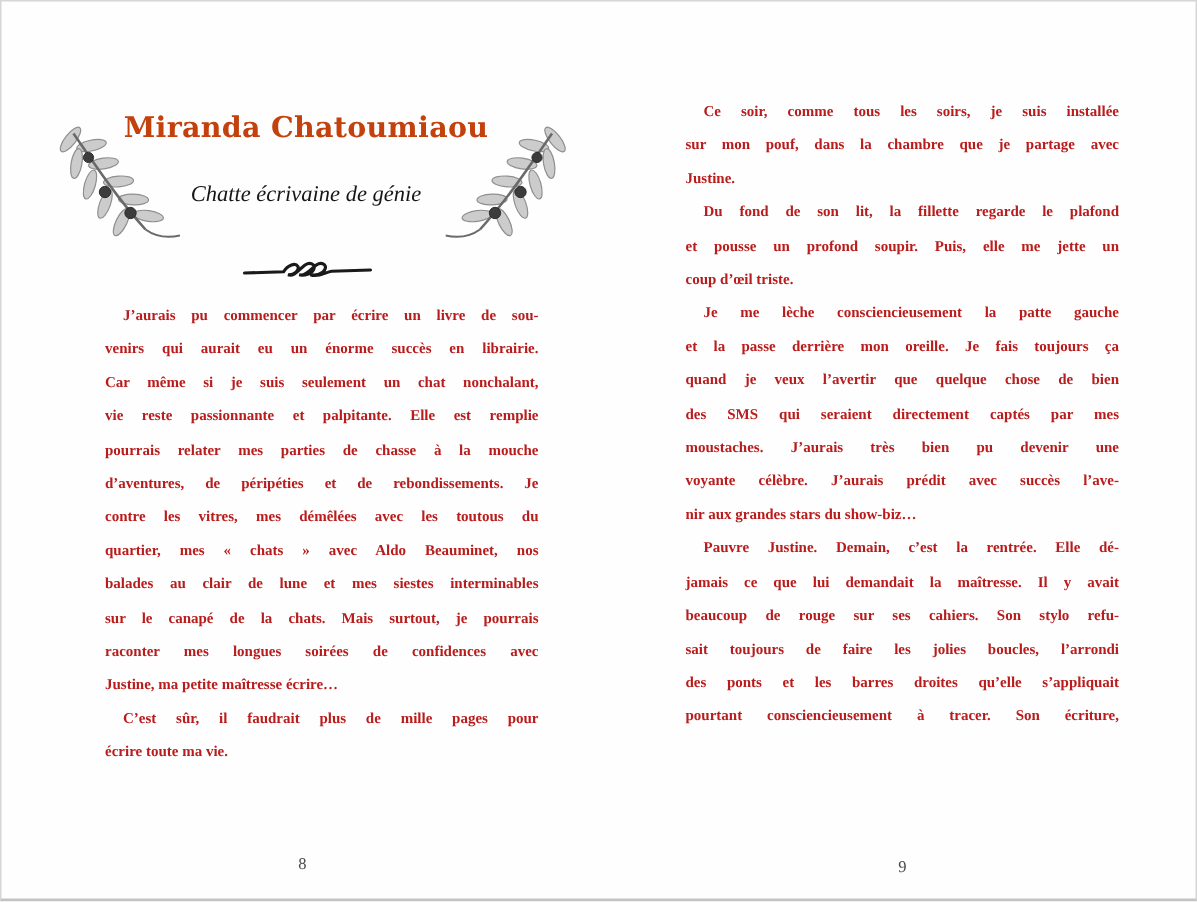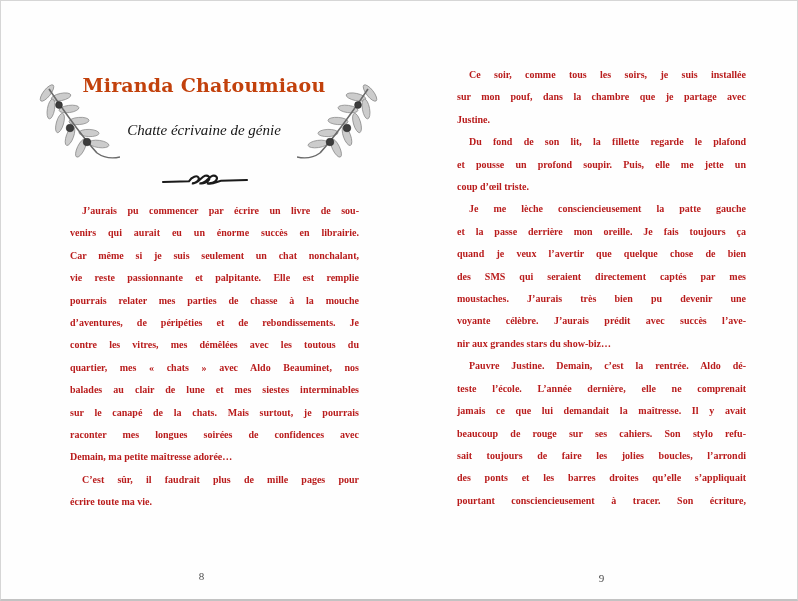--- a/index.html
+++ b/index.html
@@ -109,21 +109,21 @@
         <div class="line">venirs qui aurait eu un énorme succès en librairie.</div>
         <div class="line">Car même si je suis seulement un chat nonchalant,</div>
         <div class="line">vie reste passionnante et palpitante. Elle est remplie</div>
         <div class="line">pourrais relater mes parties de chasse à la mouche</div>
         <div class="line">d’aventures, de péripéties et de rebondissements. Je</div>
         <div class="line">contre les vitres, mes démêlées avec les toutous du</div>
         <div class="line">quartier, mes « chats » avec Aldo Beauminet, nos</div>
         <div class="line">balades au clair de lune et mes siestes interminables</div>
         <div class="line">sur le canapé de la chats. Mais surtout, je pourrais</div>
         <div class="line">raconter mes longues soirées de confidences avec</div>
-        <div class="line end">Demain, ma petite maîtresse adorée…</div>
+        <div class="line end">Justine, ma petite maîtresse écrire…</div>
       </div>
       <div>
         <div class="line first">C’est sûr, il faudrait plus de mille pages pour</div>
         <div class="line end">écrire toute ma vie.</div>
       </div>
     </div>
   <div class="body body-right">
       <div>
         <div class="line first">Ce soir, comme tous les soirs, je suis installée</div>
         <div class="line">sur mon pouf, dans la chambre que je partage avec</div>
@@ -137,22 +137,21 @@
       <div>
         <div class="line first">Je me lèche consciencieusement la patte gauche</div>
         <div class="line">et la passe derrière mon oreille. Je fais toujours ça</div>
         <div class="line">quand je veux l’avertir que quelque chose de bien</div>
         <div class="line">des SMS qui seraient directement captés par mes</div>
         <div class="line">moustaches. J’aurais très bien pu devenir une</div>
         <div class="line">voyante célèbre. J’aurais prédit avec succès l’ave-</div>
         <div class="line end">nir aux grandes stars du show-biz…</div>
       </div>
       <div>
-        <div class="line first">Pauvre Justine. Demain, c’est la rentrée. Aldo dé-</div>
-        <div class="line">teste l’école. L’année dernière, elle ne comprenait</div>
+        <div class="line first">Pauvre Justine. Demain, c’est la rentrée. Elle dé-</div>
         <div class="line">jamais ce que lui demandait la maîtresse. Il y avait</div>
         <div class="line">beaucoup de rouge sur ses cahiers. Son stylo refu-</div>
         <div class="line">sait toujours de faire les jolies boucles, l’arrondi</div>
         <div class="line">des ponts et les barres droites qu’elle s’appliquait</div>
         <div class="line">pourtant consciencieusement à tracer. Son écriture,</div>
       </div>
     </div>
 
   <div class="folio folio-left">8</div>
   <div class="folio folio-right">9</div>

